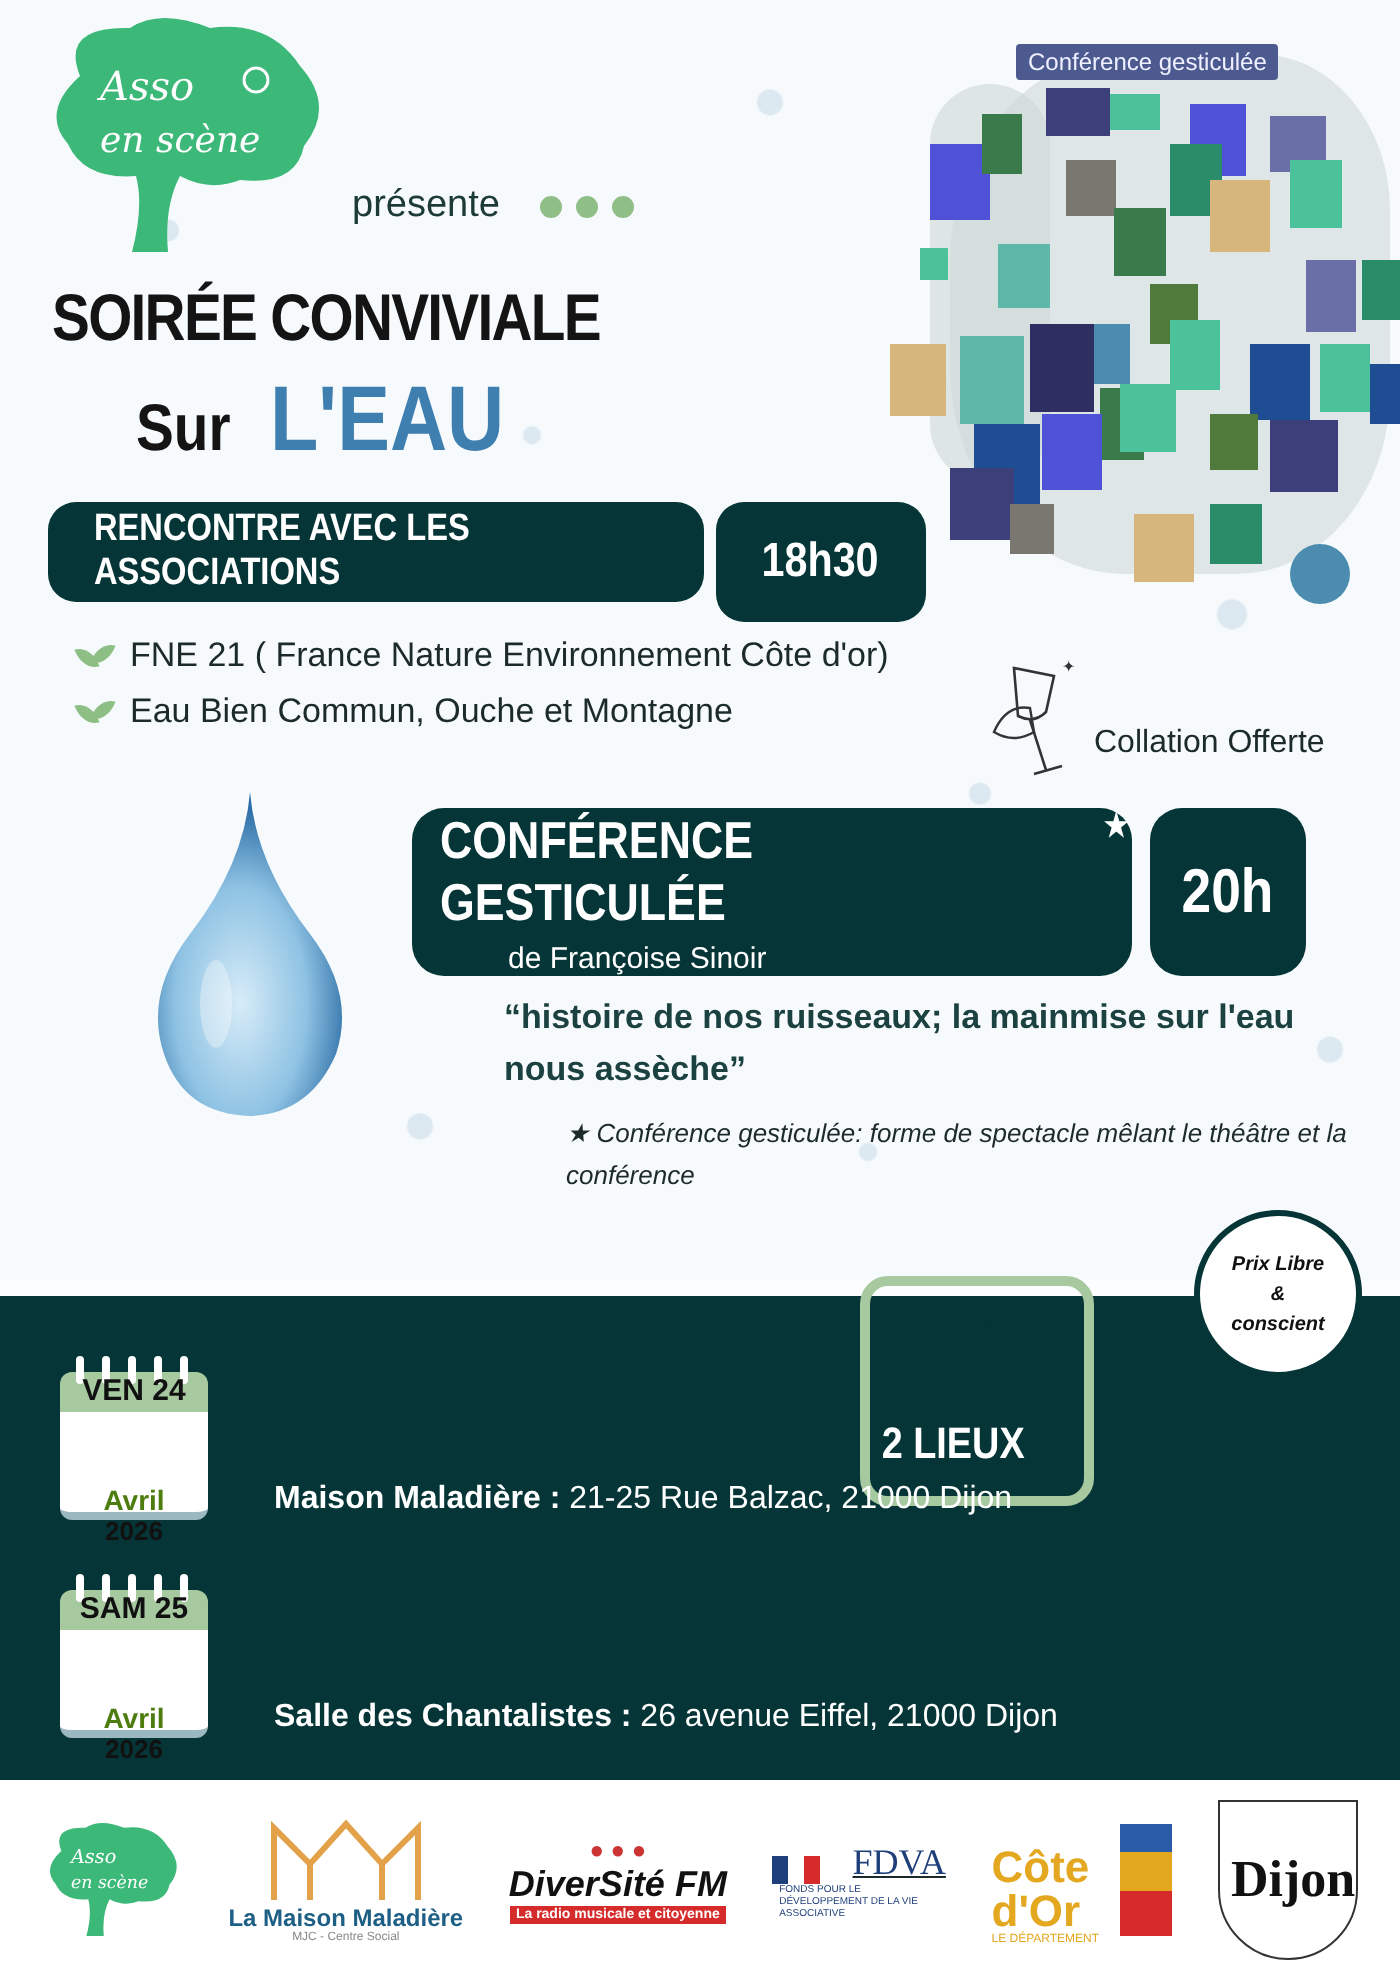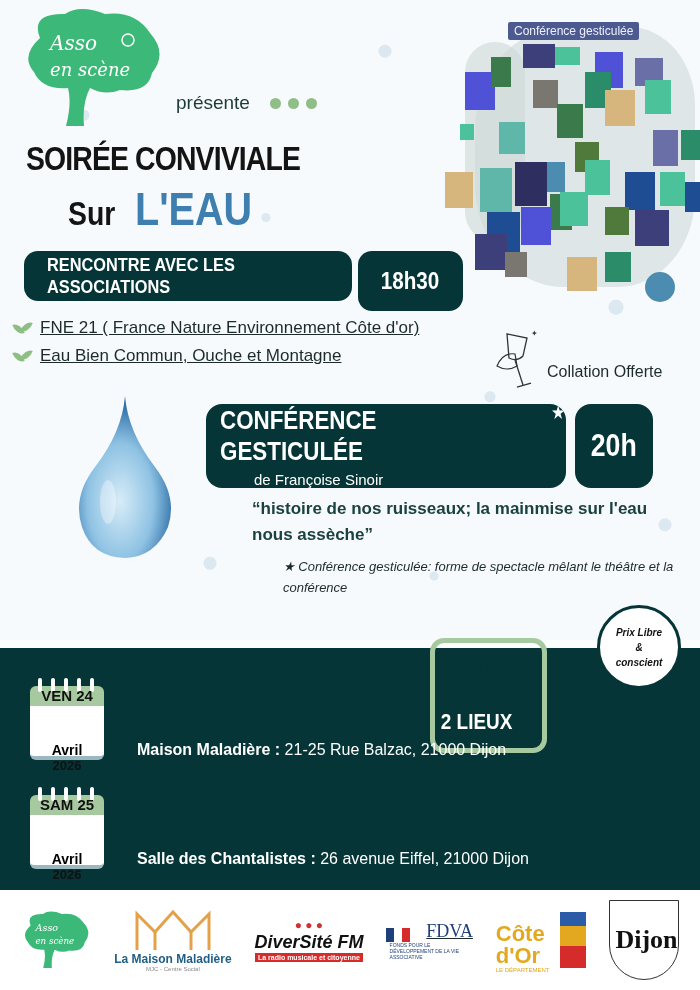--- a/index.html
+++ b/index.html
@@ -72,21 +72,21 @@
     position: absolute; background: #053536; color: #ffffff;
     border-radius: 14px; font-weight: bold;
     display: flex; align-items: center; justify-content: center;
   }
   .pill-rencontre { left: 24px; top: 251px; width: 328px; height: 50px; font-size: 19px; }
   .pill-rencontre span, .pill-time span, .conf-title span, .dates-box span {
     display: inline-block; transform: scaleX(0.86);
   }
   .pill-time { top: 251px; left: 358px; width: 105px; height: 60px; font-size: 24px; }
 
-  .assoc-list { position: absolute; left: 14px; top: 318px; text-decoration: underline; }
+  .assoc-list { position: absolute; left: 39px; top: 318px; }
   .assoc-item { display: flex; align-items: center; gap: 8px; font-size: 17px; color: #1c2b2a; margin-bottom: 8px; }
   .leaf { width: 18px; height: 14px; position: relative; }
   .leaf::before, .leaf::after {
     content: ""; position: absolute; width: 9px; height: 12px;
     background: #8dbf85; border-radius: 0 100% 0 100%;
   }
   .leaf::before { left: 0; top: 2px; transform: rotate(-20deg); }
   .leaf::after { left: 8px; top: 0; transform: rotate(20deg) scaleX(-1); }
 
   .glass { position: absolute; left: 493px; top: 330px; width: 48px; height: 62px; }
@@ -132,21 +132,21 @@
   .cal-top { position: absolute; left: 0; top: 10px; width: 74px; height: 20px; background: #a7c9a0; border-radius: 6px 6px 0 0; }
   .cal-rings { position: absolute; left: 8px; top: 2px; display: flex; gap: 9px; }
   .cal-rings span { width: 4px; height: 14px; background: #fff; border-radius: 2px; display: block; }
   .cal-body {
     position: absolute; left: 0; top: 30px; width: 74px; height: 54px;
     background: #ffffff; border-bottom: 4px solid #9bb7bf; border-radius: 0 0 6px 6px;
     display: flex; flex-direction: column; align-items: center; justify-content: center;
     font-weight: bold; line-height: 16px;
   }
   .cal-day { font-size: 15px; color: #111; }
-  .cal-month { font-size: 14px; color: #000000; margin-top: 38px; }
+  .cal-month { font-size: 14px; color: #4d7c0f; margin-top: 38px; }
   .cal-year { font-size: 13px; color: #111; }
 
   .venue { position: absolute; left: 137px; font-size: 16px; color: #ffffff; }
   .venue-1 { top: 741px; }
   .venue-2 { top: 850px; }
   .venue b { font-weight: bold; }
 
   .flogo { display: flex; flex-direction: column; align-items: center; justify-content: center; }
   .maison-name { font-size: 12px; color: #1e5f86; font-weight: bold; }
   .maison-sub { font-size: 6px; color: #888; }

